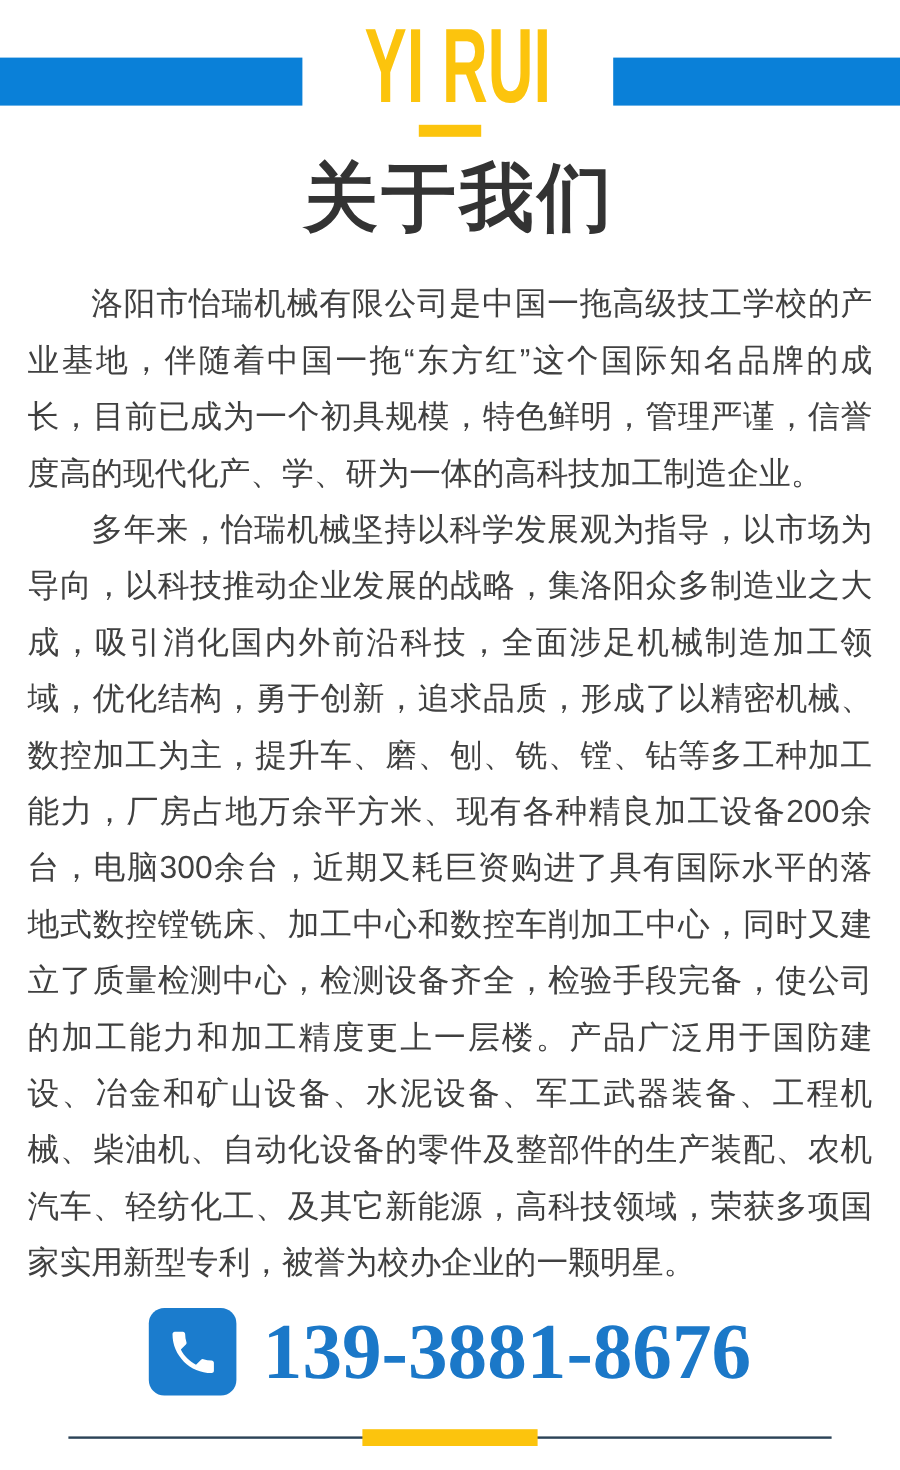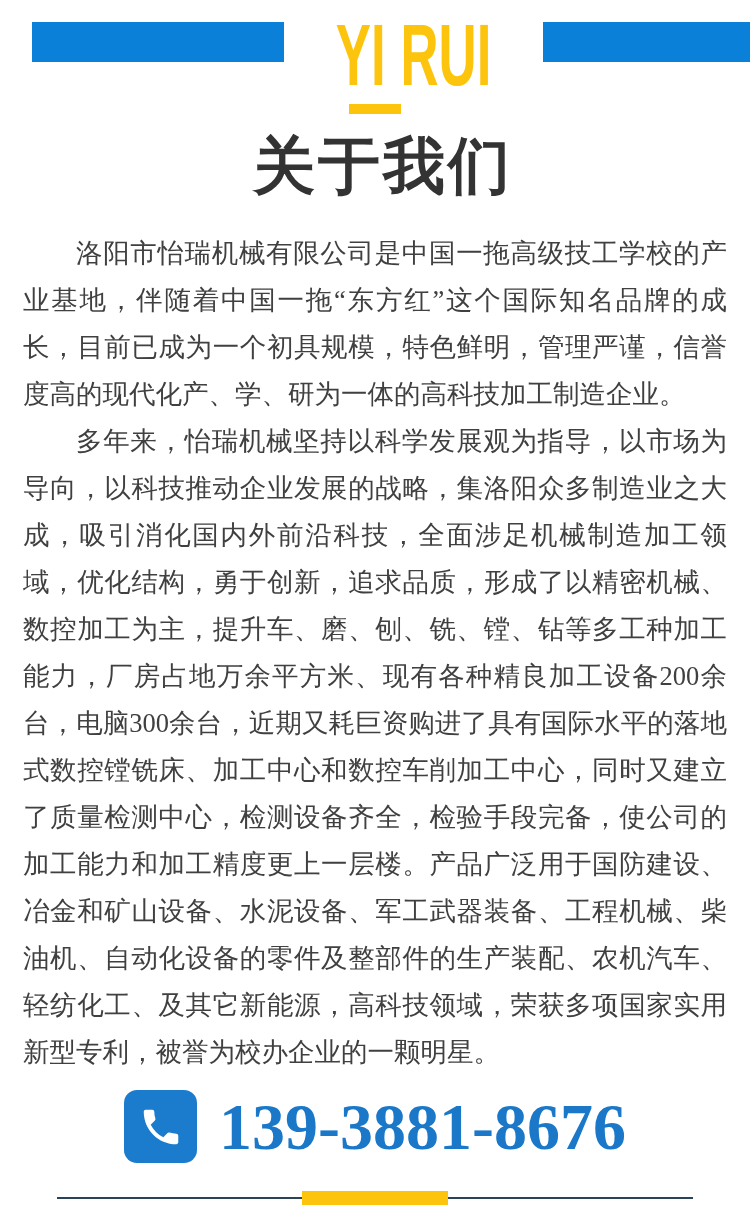--- a/index.html
+++ b/index.html
@@ -13,24 +13,23 @@
     position: relative;
     width: 750px;
     min-height: 1225px;
     background: #ffffff;
     overflow: hidden;
   }
 
   
   .brand-row {
     display: flex;
-    align-items: flex-start;
+    align-items: flex-end;
     margin-top: 22px;
     height: 66px;
-    padding-left: 32px;
   }
   .brand-bar {
     height: 40px;
     background: #0a80d8;
     flex: 0 0 auto;
   }
   .brand-bar.left  { width: 252px; }
   .brand-bar.right { width: 262px; }
   .brand-logo-wrap {
     flex: 1 1 auto;
@@ -72,21 +71,20 @@
   .about-body {
     margin: 32px 23px 0 23px;
     color: #404040;
     font-size: 26.5px;
     line-height: 47px;
     text-align: justify;
   }
   .about-body p {
     text-indent: 2em;
     margin: 0;
-    font-family: Liberation Serif, serif;
   }
 
   
   .phone-row {
     margin-top: 14px;
     display: flex;
     justify-content: center;
     align-items: center;
     gap: 22px;
     cursor: pointer;

